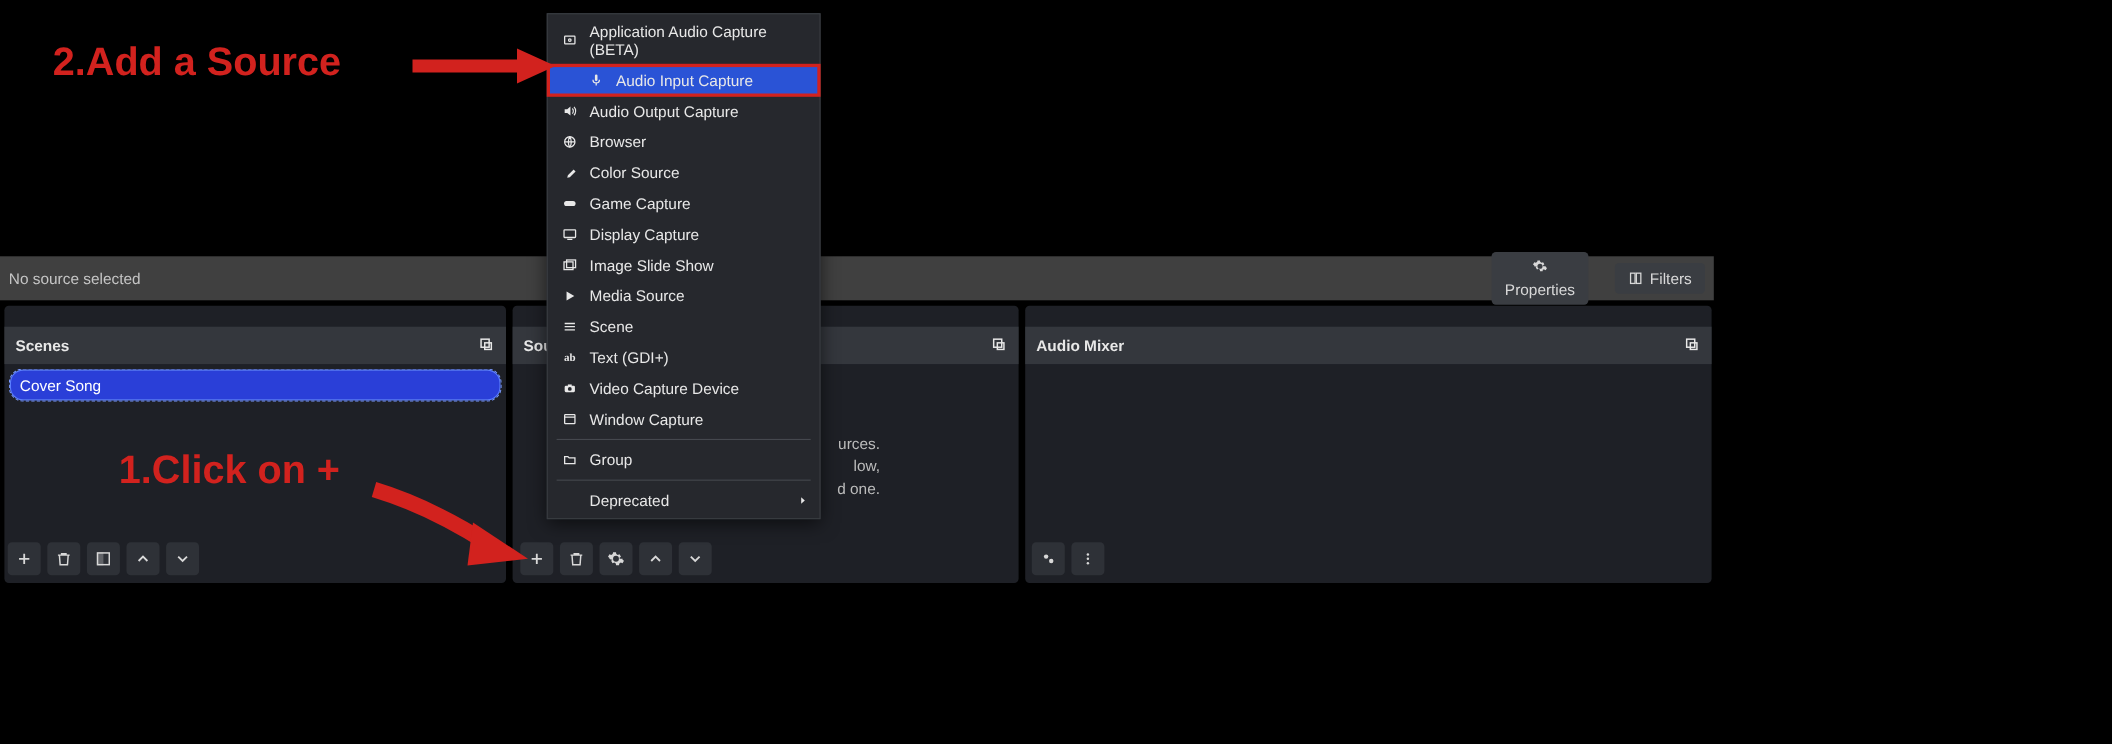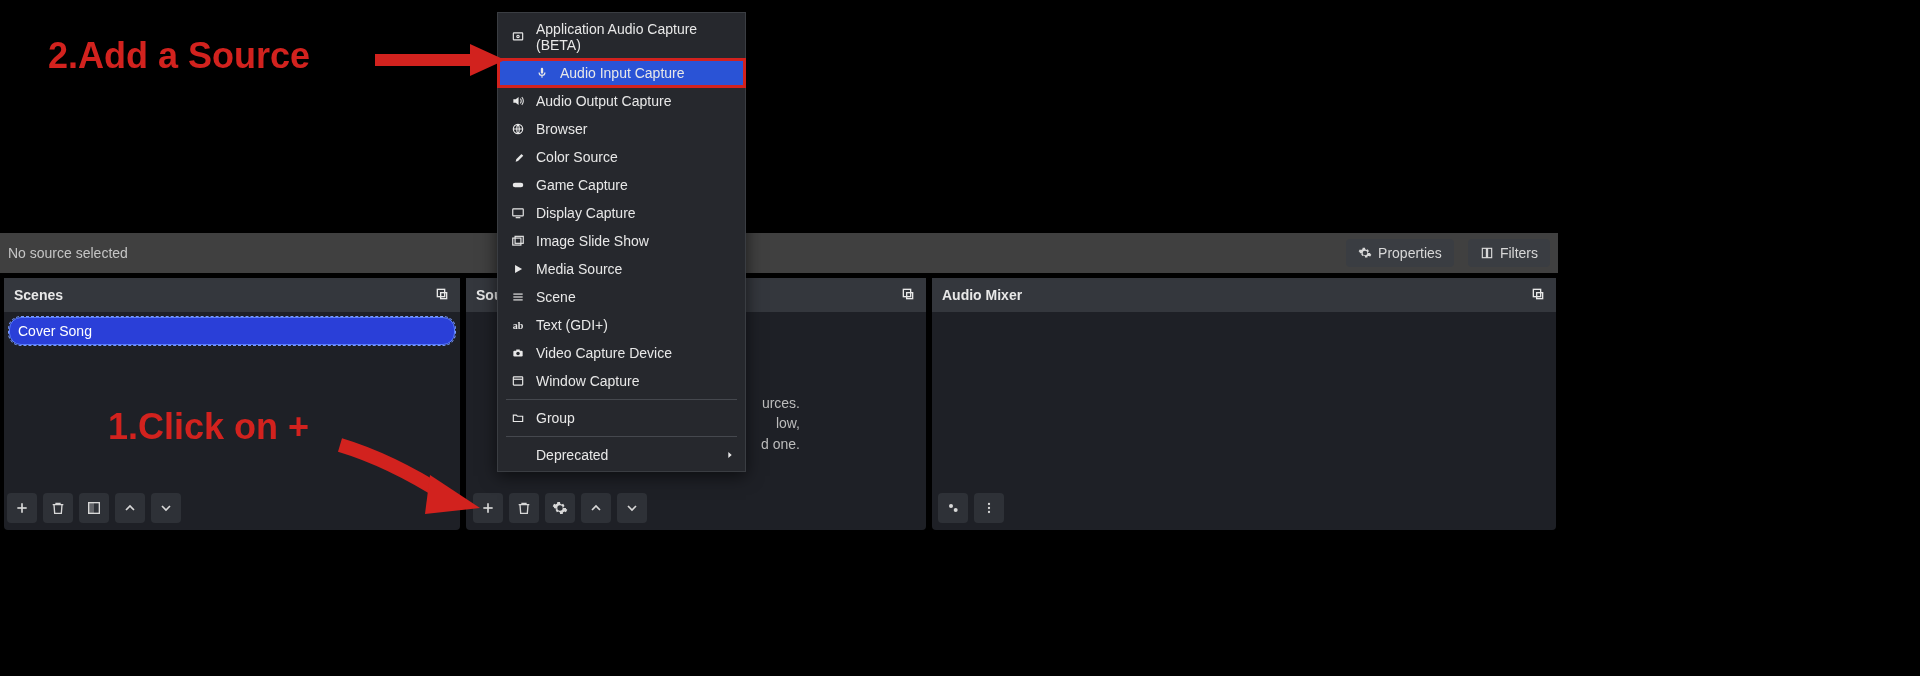--- a/index.html
+++ b/index.html
@@ -52,20 +52,21 @@
 }
 .panel-header {
   background: #34373d;
   height: 34px;
   display: flex;
   align-items: center;
   padding: 0 10px;
   font-weight: 600;
   color: #e8e8e8;
   justify-content: space-between;
+  margin-top: 19px;
 }
 .panel-header .dock-icon svg { width: 16px; height: 16px; }
 
 #panel-scenes { left: 4px; top: 278px; width: 456px; height: 252px; }
 #panel-sources { left: 466px; top: 278px; width: 460px; height: 252px; }
 #panel-mixer { left: 932px; top: 278px; width: 624px; height: 252px; }
 
 .scene-item {
   margin: 5px;
   padding: 5px 8px;
@@ -161,21 +162,21 @@
 }
 </style>
 </head>
 <body>
 
 <div class="preview-area"></div>
 
 <div class="mid-bar">
   <span class="label">No source selected</span>
   <span class="spacer"></span>
-  <button class="btn" style="margin-right:6px;">
+  <button class="btn" style="margin-right:16px;flex-direction:column;">
     <svg viewBox="0 0 24 24" fill="currentColor">
         <path d="M12 8a4 4 0 100 8 4 4 0 000-8zm9 4a7 7 0 01-.1 1.2l2 1.6-2 3.4-2.4-1a7 7 0 01-2 .1l-.4 2.5h-4l-.4-2.5a7 7 0 01-2-1.2l-2.4 1-2-3.4 2-1.6A7 7 0 013 12a7 7 0 01.1-1.2l-2-1.6 2-3.4 2.4 1a7 7 0 012-1.2L8 3h4l.4 2.5a7 7 0 012 1.2l2.4-1 2 3.4-2 1.6c.1.4.2.8.2 1.3z"></path>
       </svg>
     <span>Properties</span>
   </button>
   <button class="btn">
     <svg viewBox="0 0 24 24" stroke="currentColor" fill="none" stroke-width="2">
         <rect x="4" y="4" width="7" height="16"></rect>
         <rect x="13" y="4" width="7" height="16"></rect>
       </svg>

